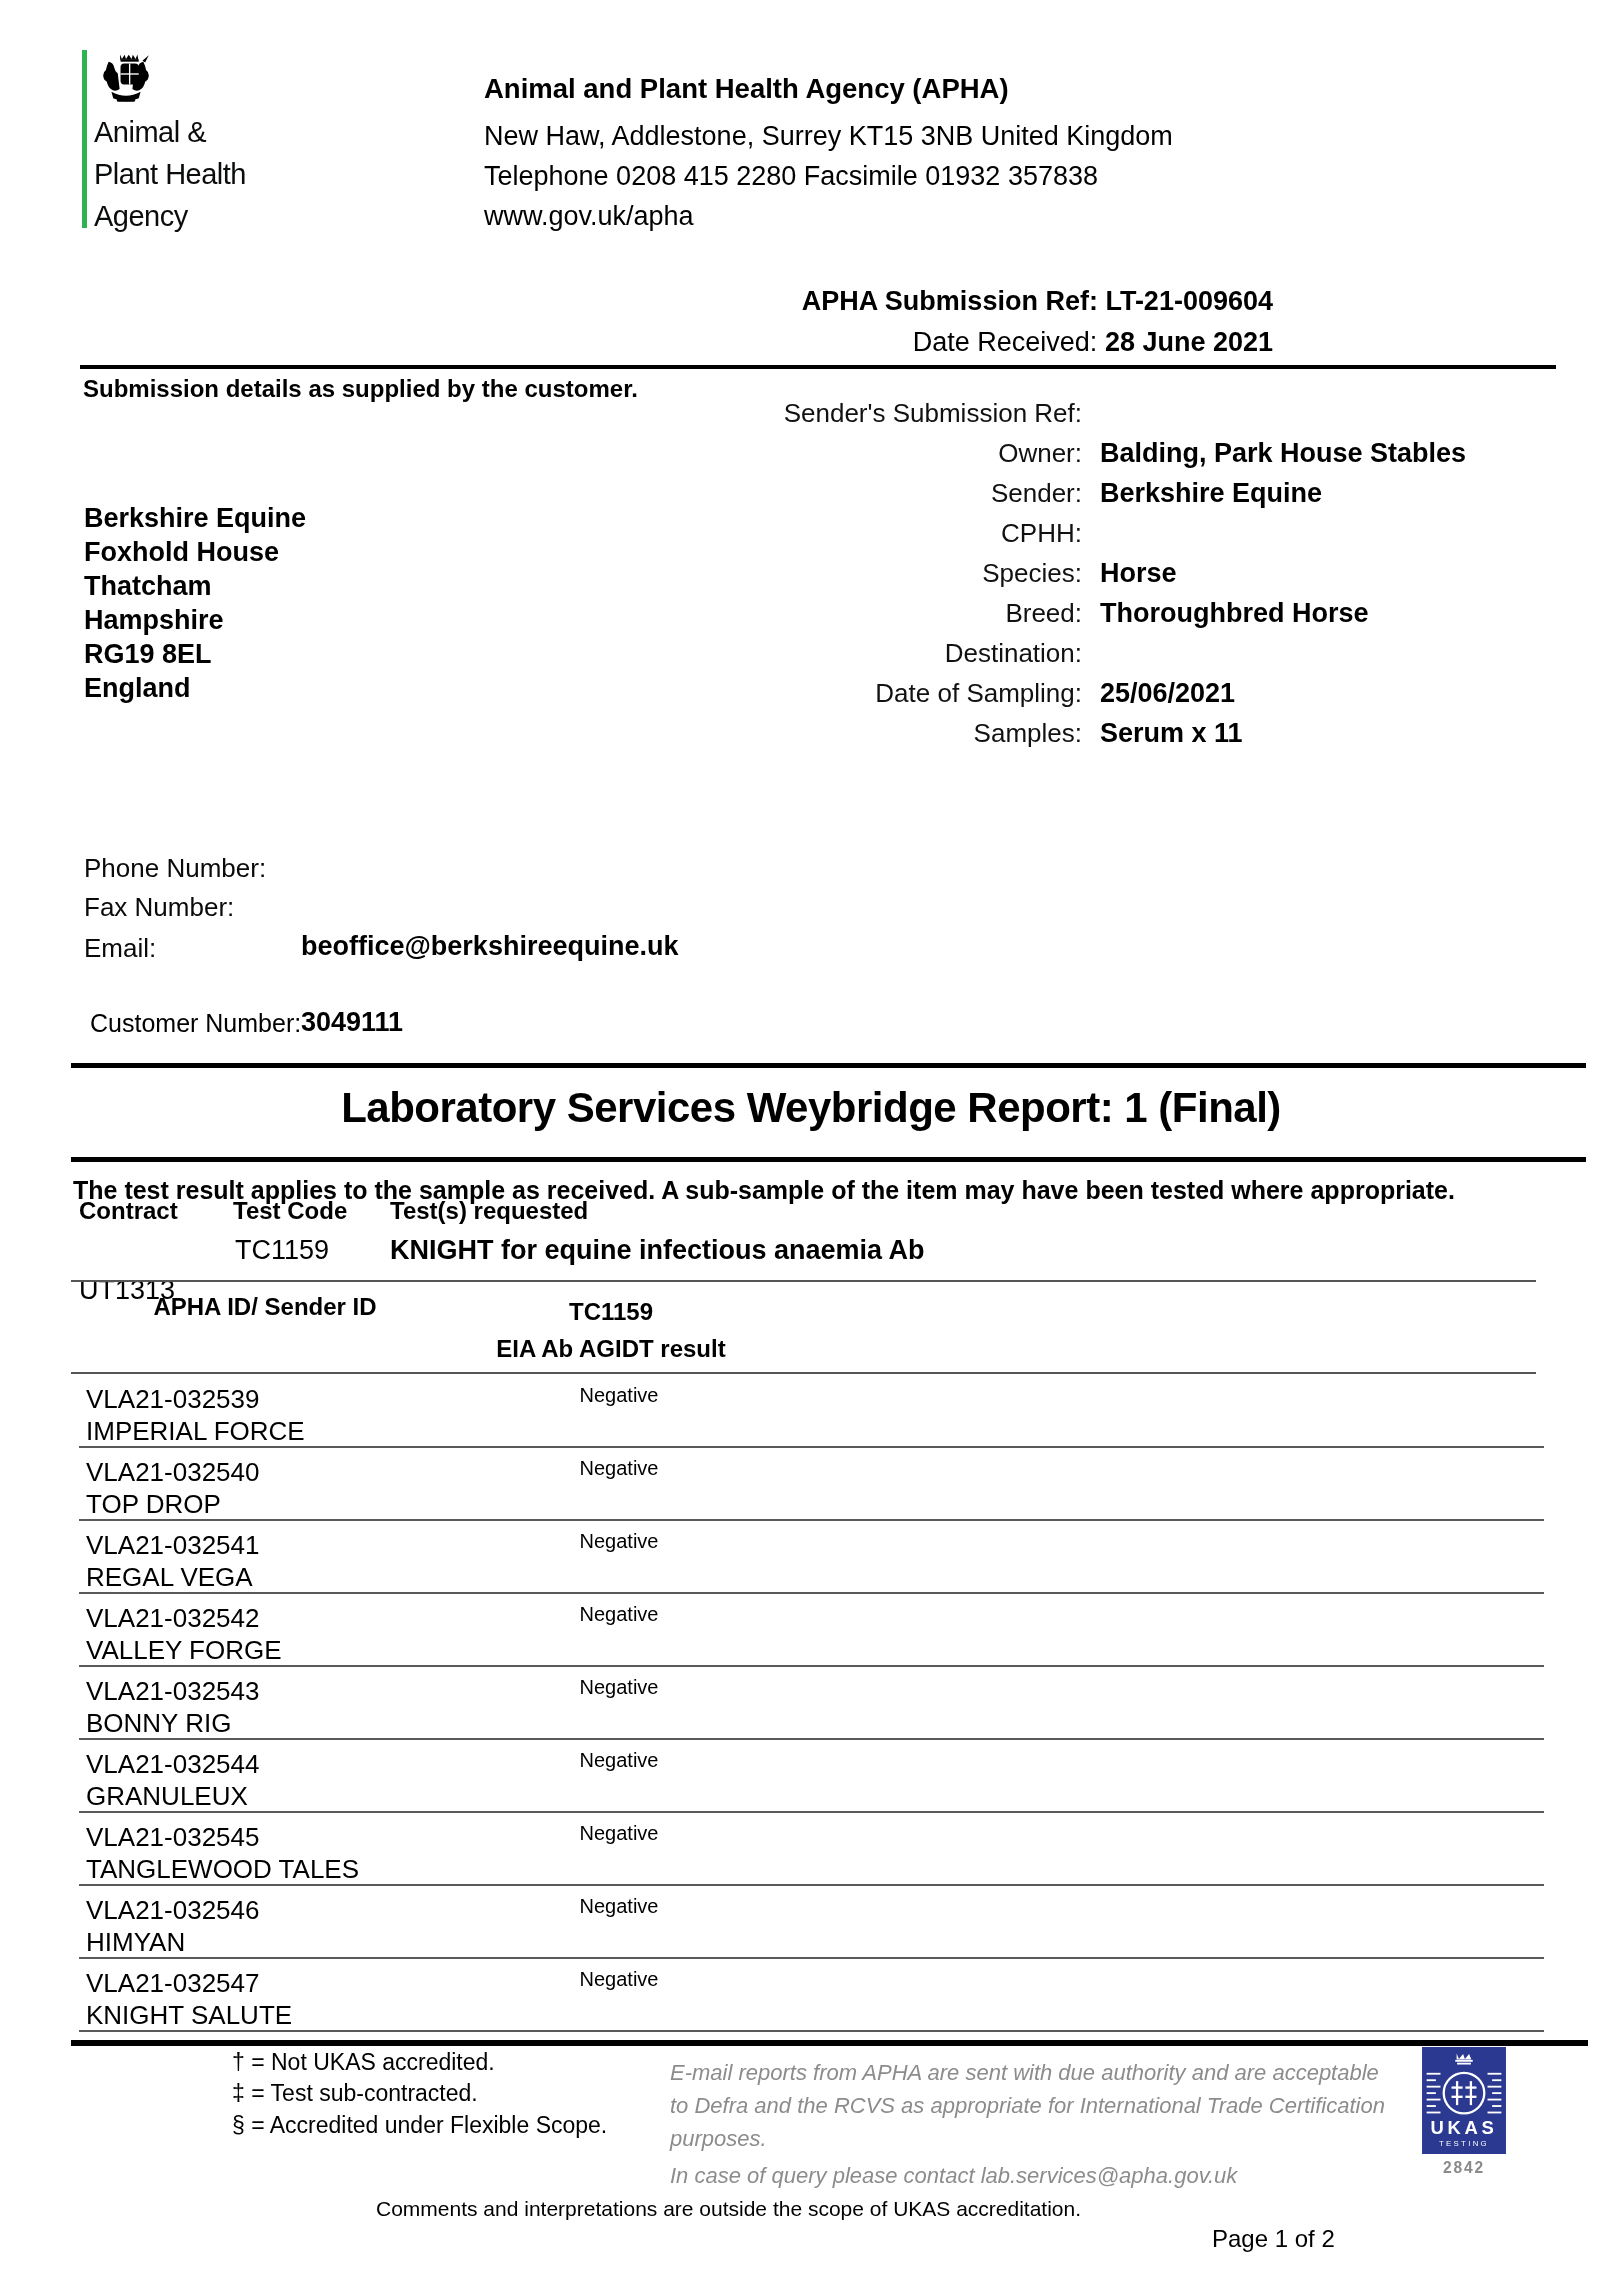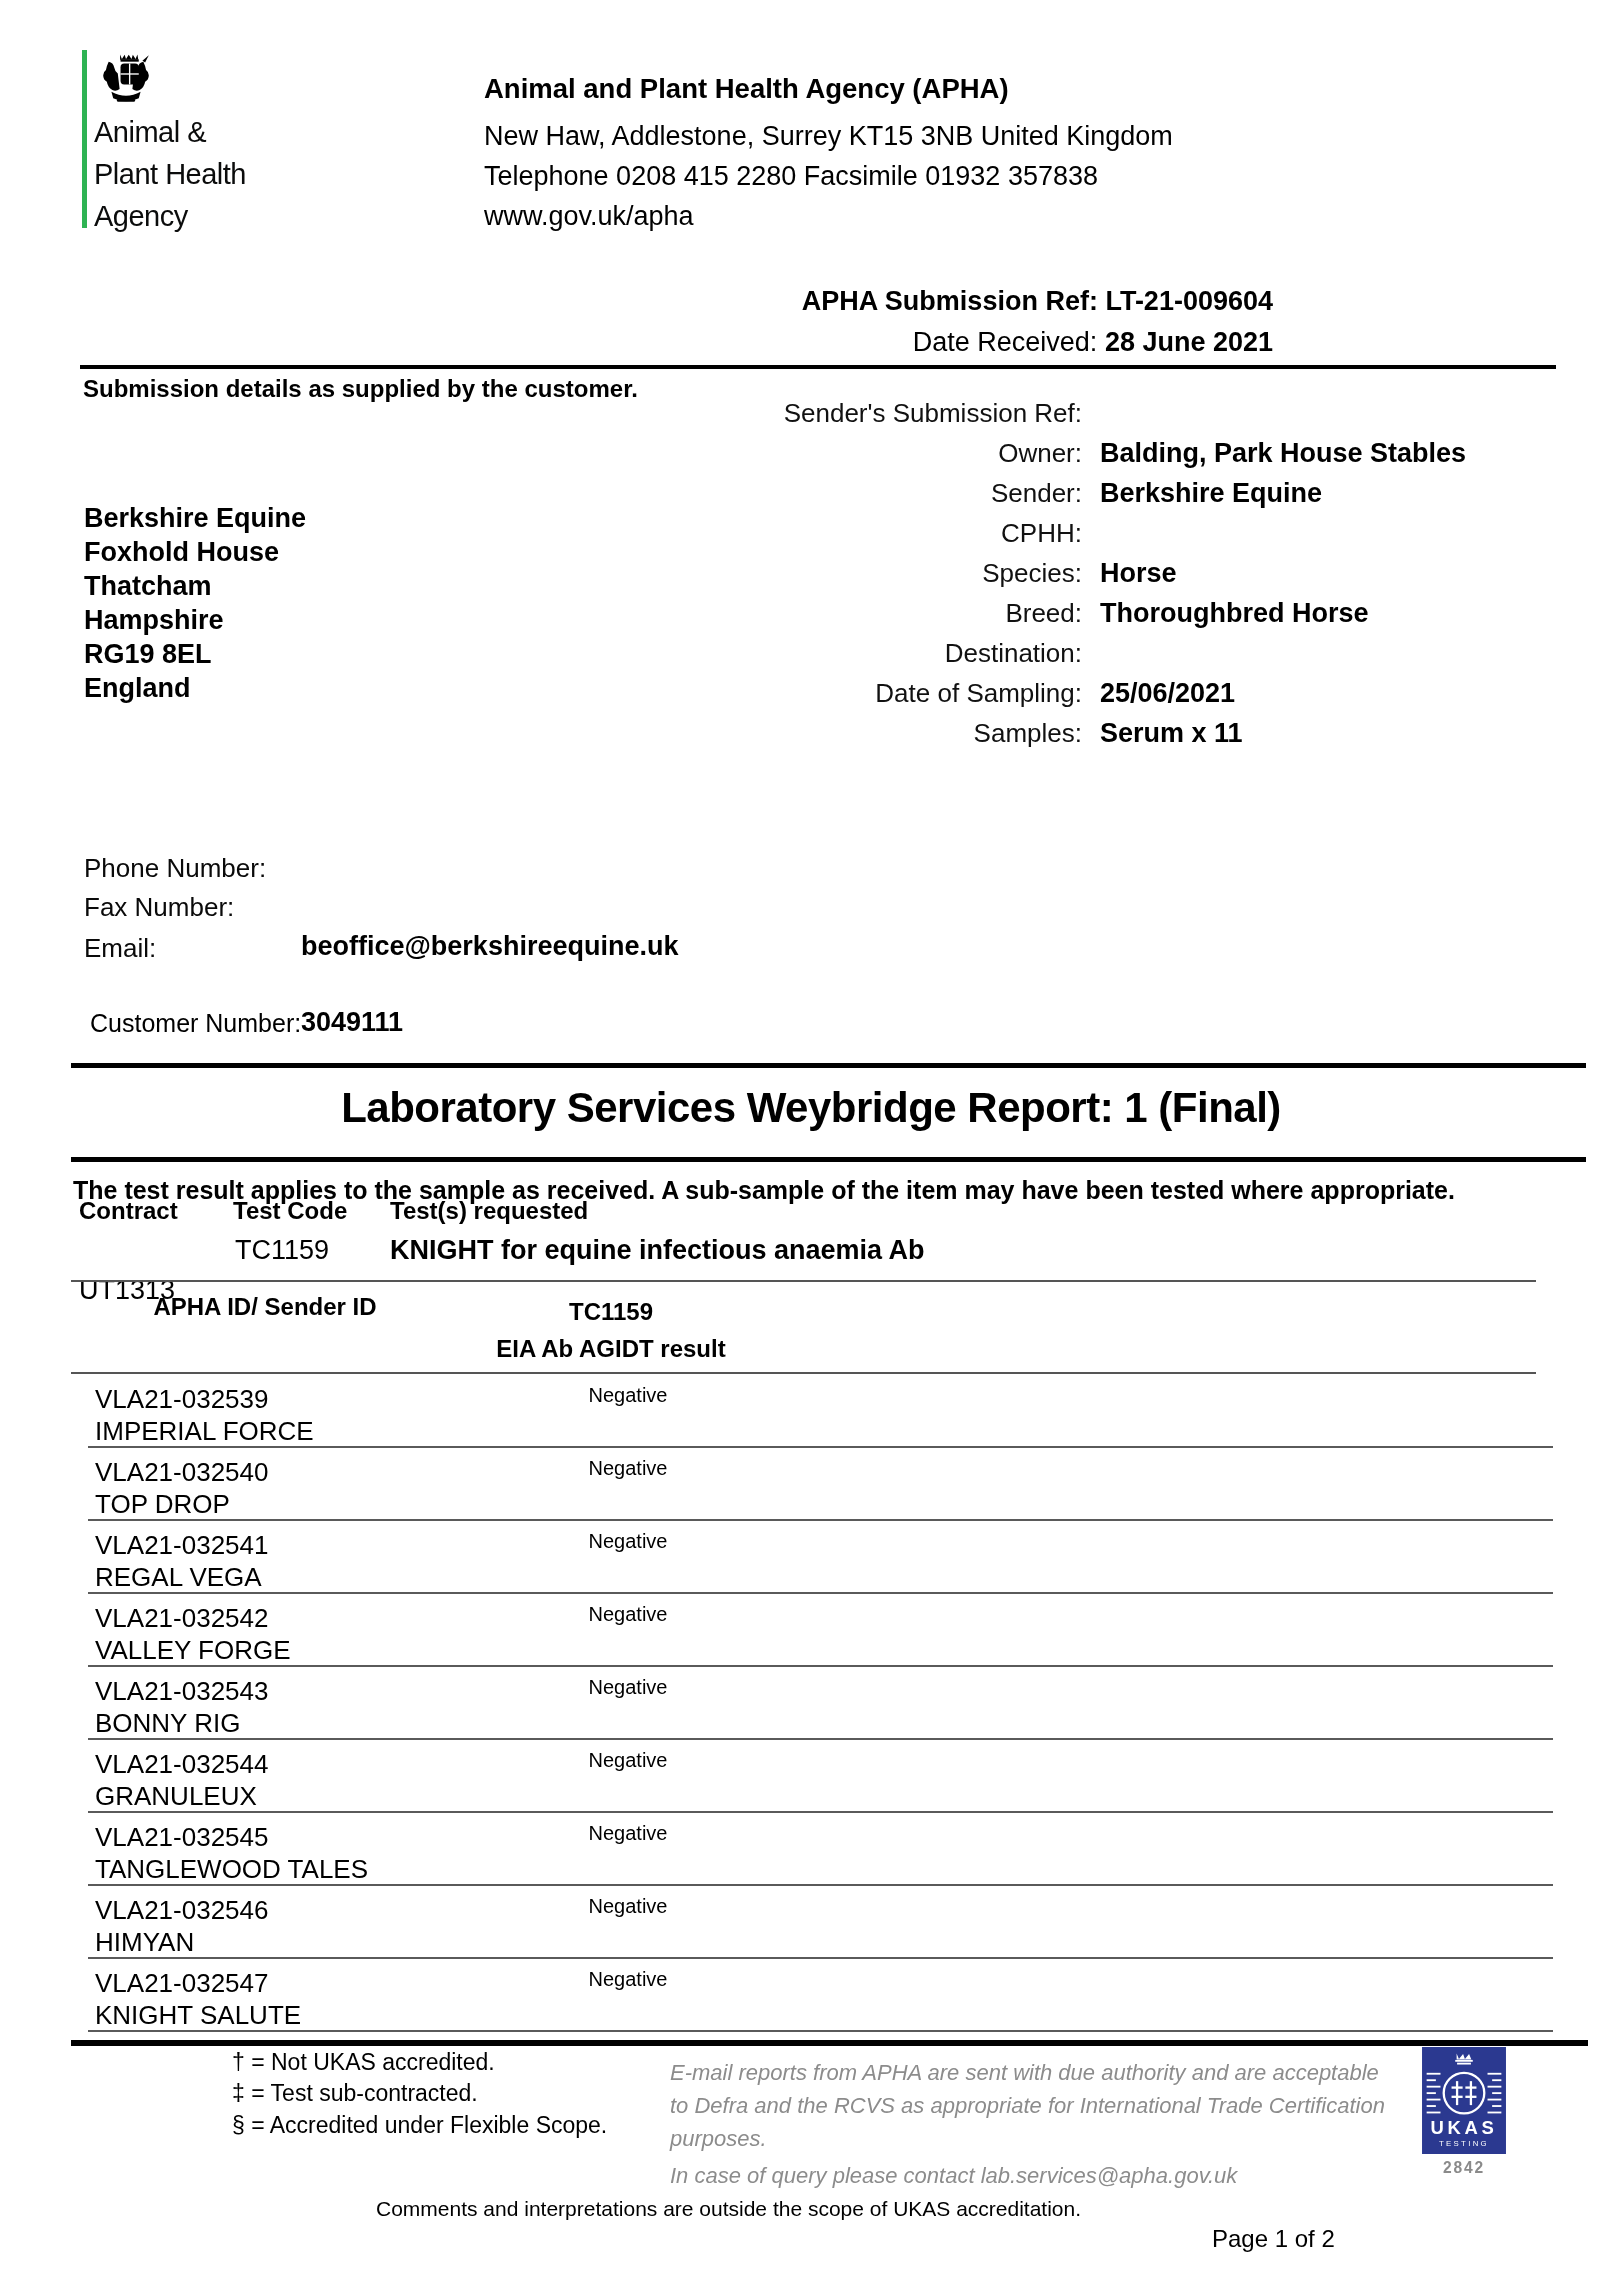--- a/index.html
+++ b/index.html
@@ -39,21 +39,21 @@
   #custnum-label{left:90px;top:1009px;font-size:25px;}
   #custnum-value{left:301px;top:1007px;font-size:27px;font-weight:bold;}
   
   #report-title{left:0;top:1084px;width:1622px;text-align:center;font-size:42px;font-weight:bold;letter-spacing:-0.5px;}
   #disclaimer{left:73px;top:1176px;font-size:25px;font-weight:bold;}
   .chdr{position:absolute;top:1197px;font-size:24px;font-weight:bold;}
   .crow{position:absolute;top:1235px;font-size:27px;}
   
   #tbl-h-col1{left:71px;top:1293px;width:388px;text-align:center;font-size:24px;font-weight:bold;}
   #tbl-h-col2{left:448px;top:1293px;width:326px;text-align:center;font-size:24px;font-weight:bold;line-height:37px;}
-  .trow{position:absolute;left:17px;width:1331px;height:73px;}
+  .trow{position:absolute;left:8px;width:1331px;height:73px;}
   .tid{position:absolute;left:78px;top:9.2px;font-size:26px;}
   .tname{position:absolute;left:78px;top:41px;font-size:26px;}
   .tres{position:absolute;left:448px;top:9.2px;width:326px;text-align:center;font-size:20px;}
   .tsep{position:absolute;left:71px;top:71px;width:1465px;height:1.8px;background:#5a5a5a;}
   
   .legend-line{font-size:23px;color:#000000;}
   #legend-0{left:232px;top:2049px;}
   #legend-1{left:232px;top:2080px;}
   #legend-2{left:232px;top:2112px;}
   #gray-notice{left:670px;top:2056px;width:716px;font-size:22px;font-style:italic;color:#8c8c8c;line-height:33px;}

